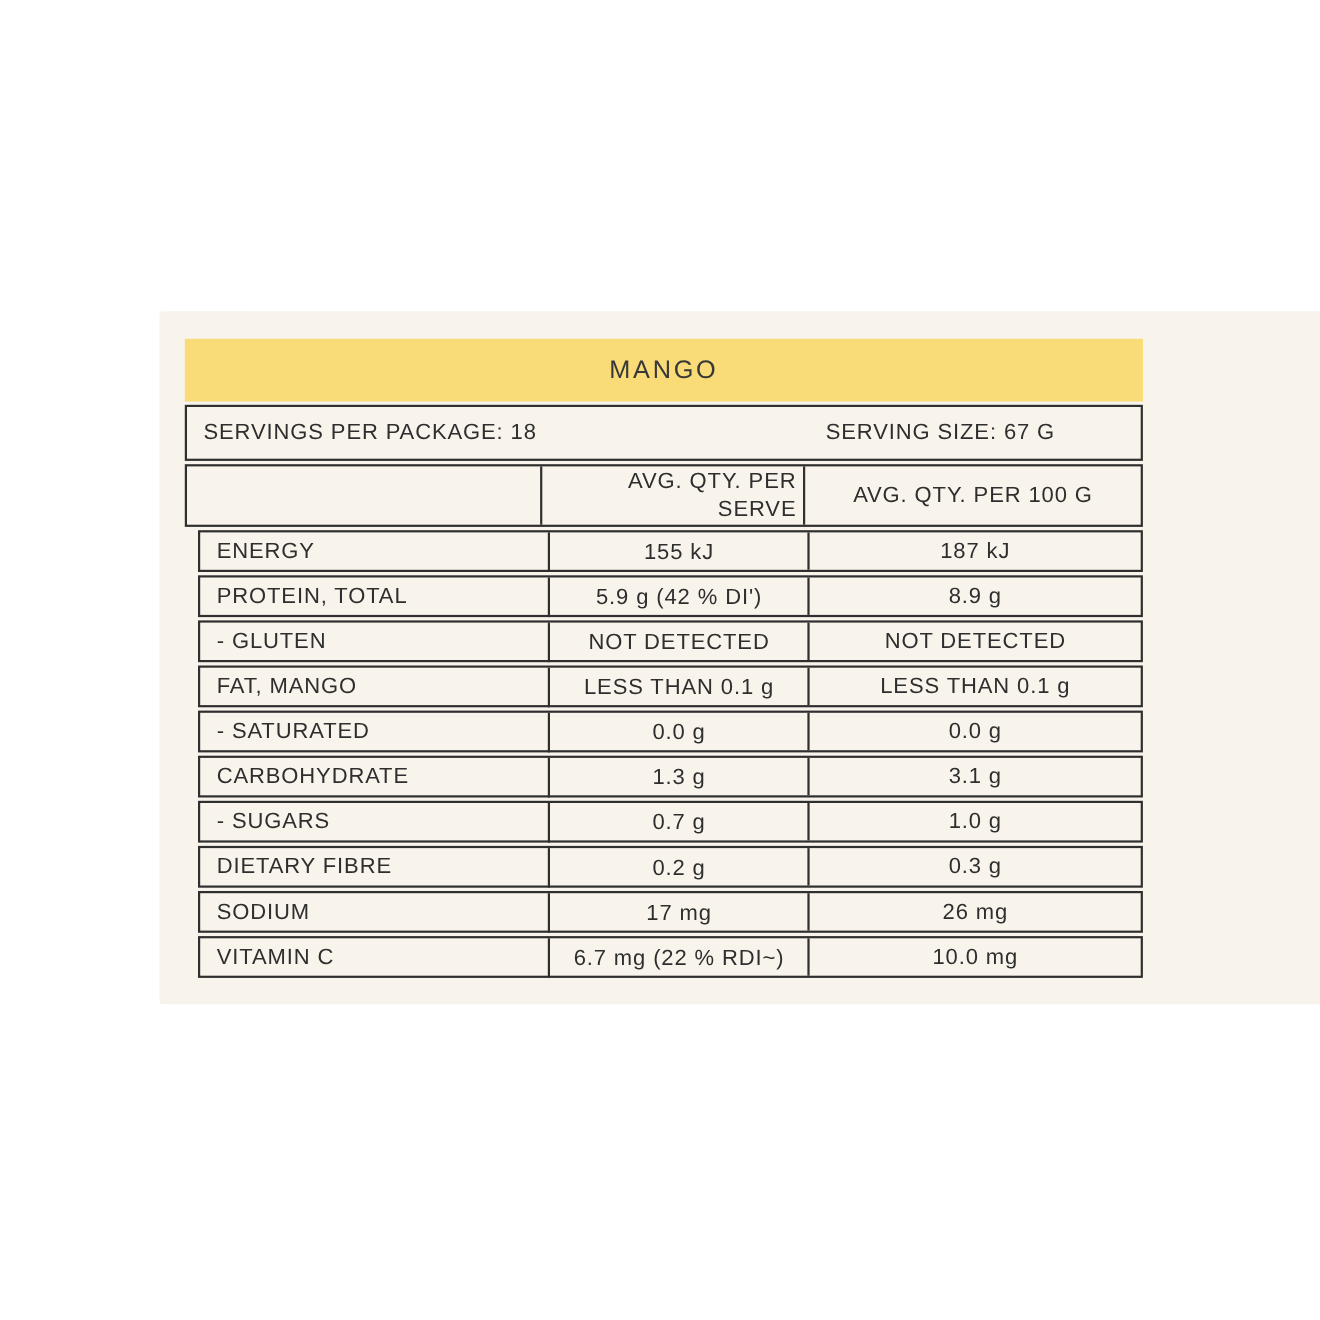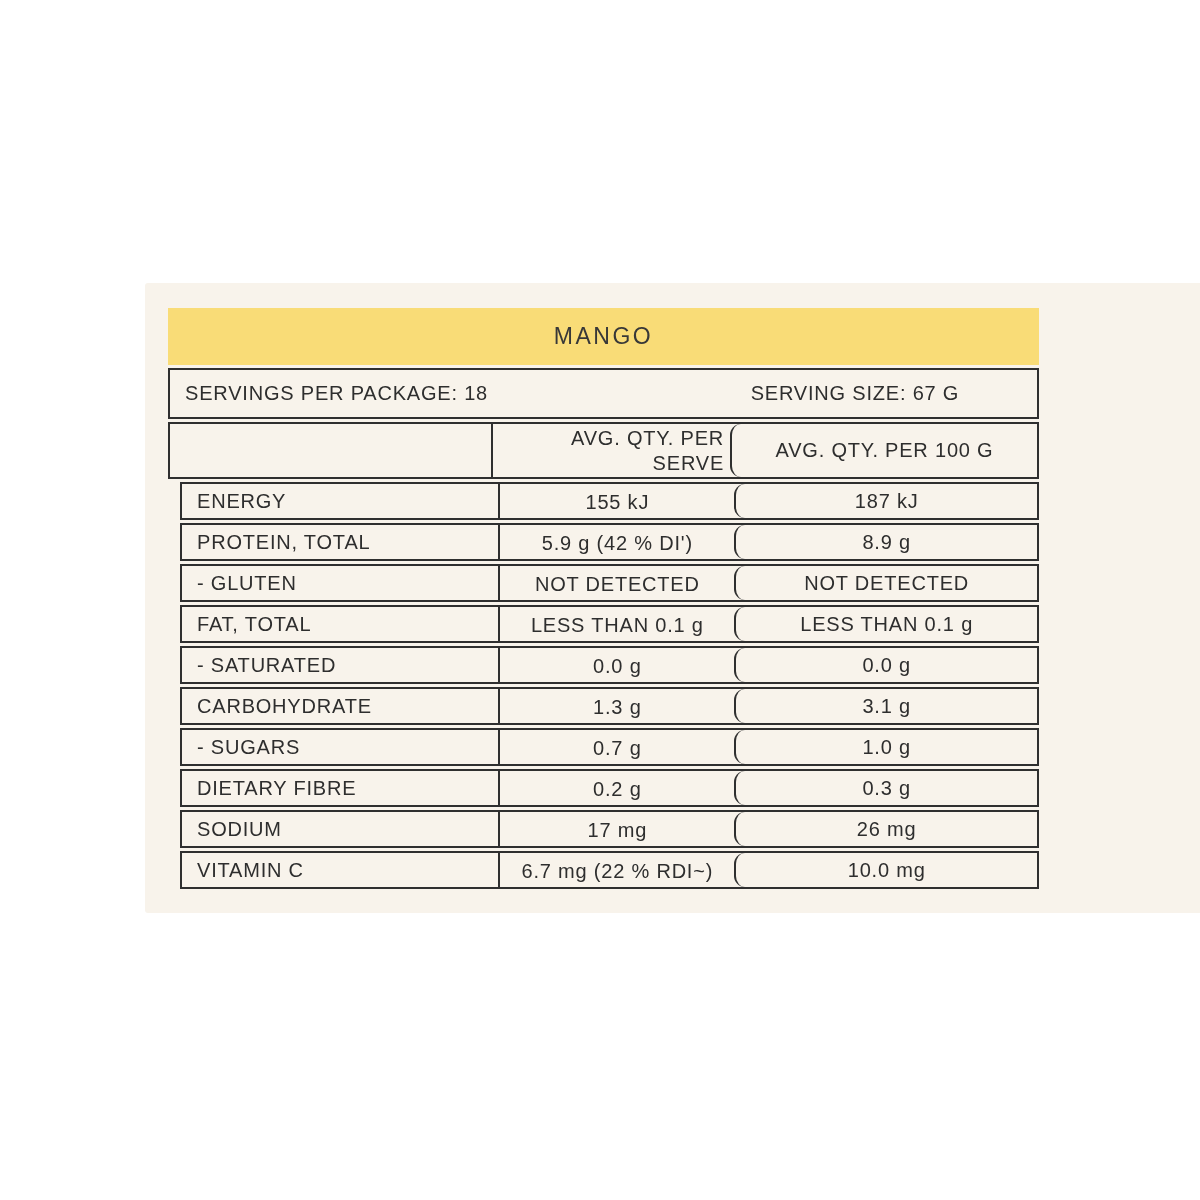--- a/index.html
+++ b/index.html
@@ -39,21 +39,21 @@
   .row:last-child { margin-bottom: 0; }
   .cell {
     display: flex; align-items: center; justify-content: center;
     font-size: 20px; letter-spacing: 0.8px;
     text-align: right;
     line-height: 1.25;
   }
   .cell + .cell { border-left: 2px solid var(--line, #2f2f2f); }
   .c1 { width: 37%; justify-content: flex-start; text-align: left; padding-left: 15px; }
   .c2 { width: 27.6%; padding: 18px 6px; }
-  .c3 { flex: 1; padding: 2px 6px; border-radius: 11px; }
+  .c3 { flex: 1; padding: 2px 6px; }
   .servings-row { height: 51px; }
   .servings-row .left { flex: 1; justify-content: flex-start; text-align: left; padding-left: 15px; }
   .servings-row .right { width: 42%; }
   .servings-row .cell + .cell { border-left: none; }
   .header-row { height: 57px; }
   .data-row { height: 38px; margin-left: 12px; }
 </style>
 </head>
 <body>
 
@@ -87,21 +87,21 @@
       <div class="cell c3">8.9 g</div>
     </div>
 
     <div class="row data-row">
       <div class="cell c1">- GLUTEN</div>
       <div class="cell c2">NOT DETECTED</div>
       <div class="cell c3">NOT DETECTED</div>
     </div>
 
     <div class="row data-row">
-      <div class="cell c1">FAT, TOTAL</div>
+      <div class="cell c1">FAT, MANGO</div>
       <div class="cell c2">LESS THAN 0.1 g</div>
       <div class="cell c3">LESS THAN 0.1 g</div>
     </div>
 
     <div class="row data-row">
       <div class="cell c1">- SATURATED</div>
       <div class="cell c2">0.0 g</div>
       <div class="cell c3">0.0 g</div>
     </div>
 

